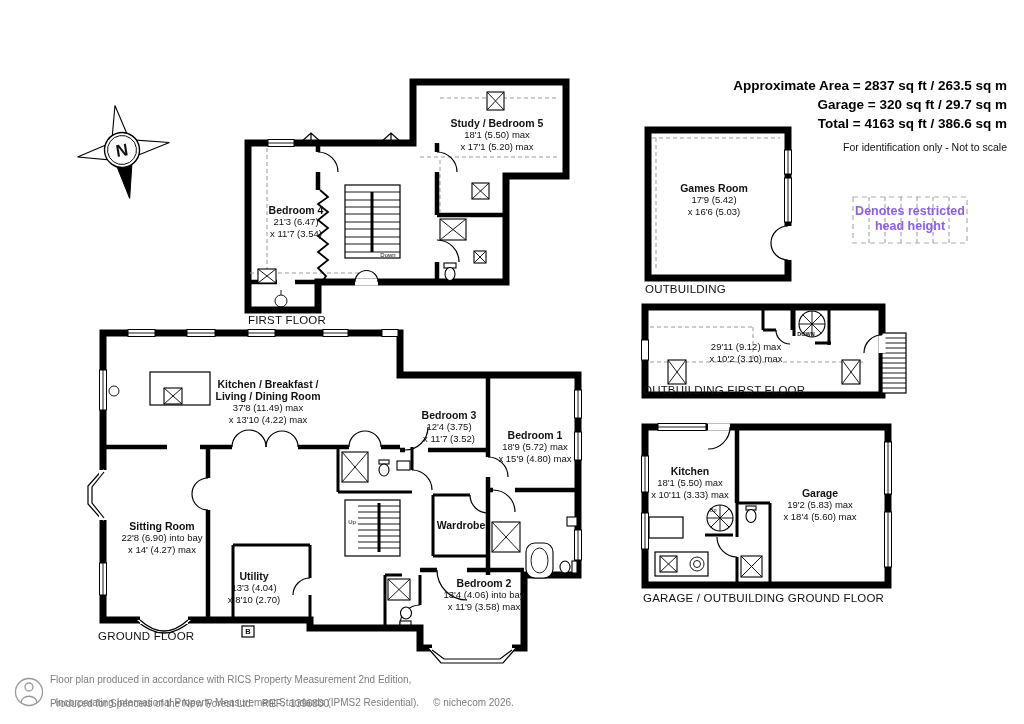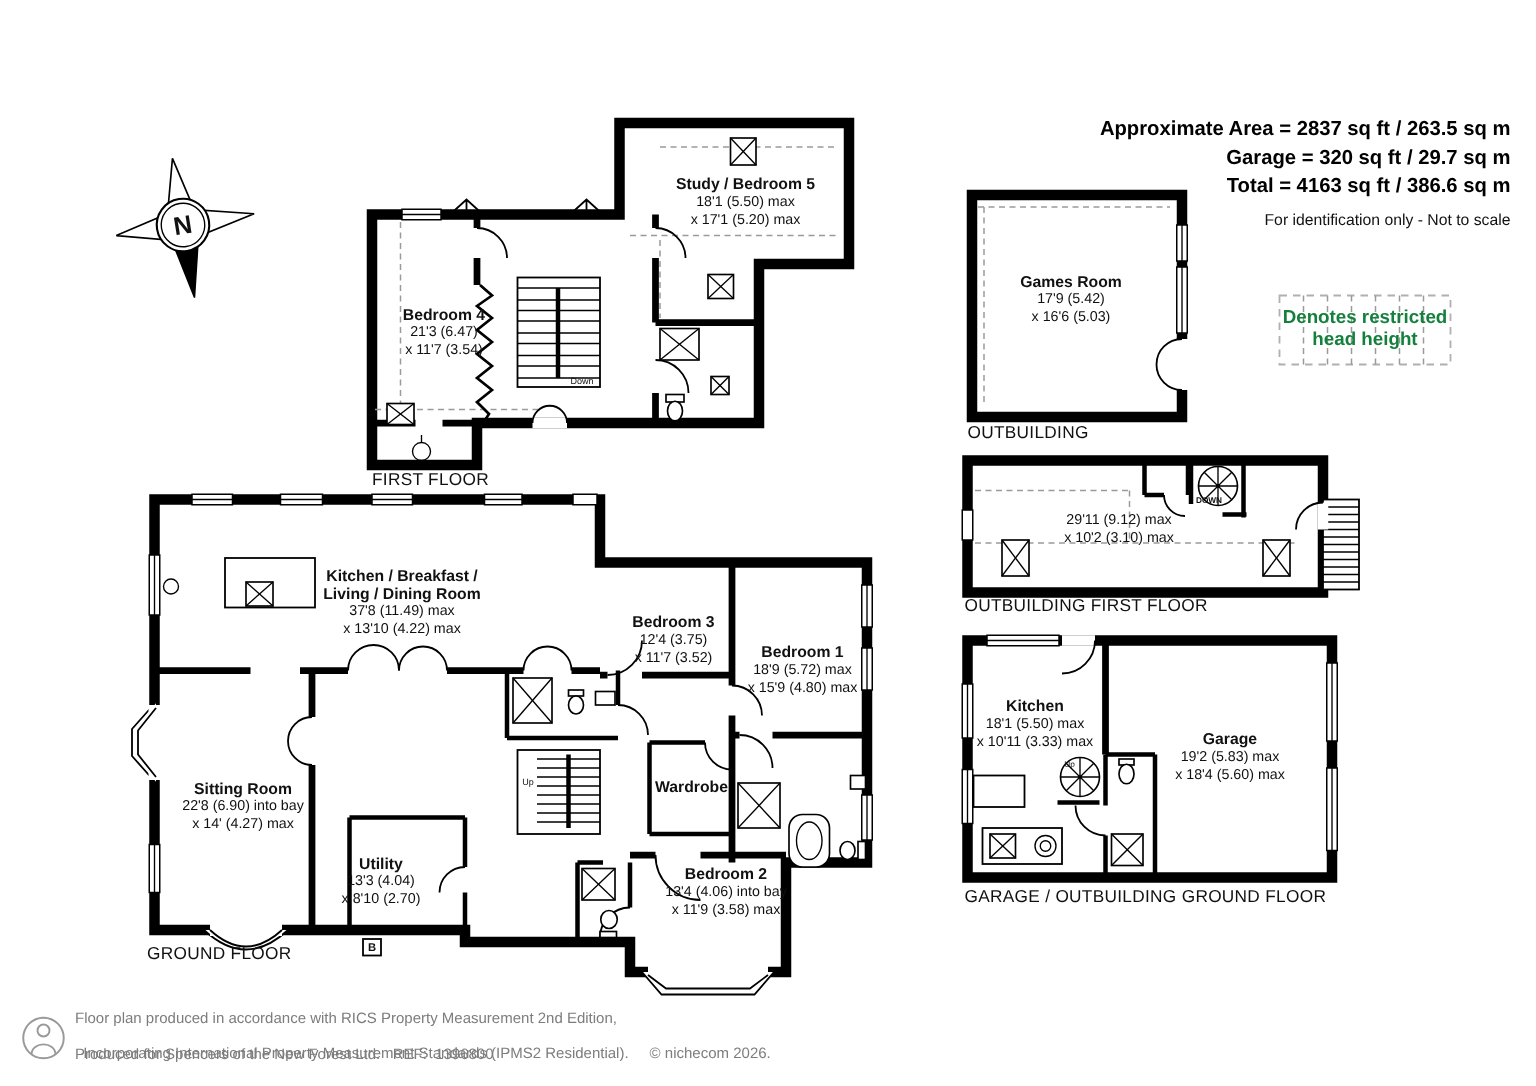--- a/index.html
+++ b/index.html
@@ -23,21 +23,21 @@
   
   .rl{position:absolute;transform:translateX(-50%);text-align:center;white-space:nowrap;color:#111;}
   .nm{font-size:10.5px;font-weight:bold;line-height:12px;}
   .dm{font-size:9.5px;line-height:12px;}
   .ftitle{position:absolute;font-size:11.5px;font-weight:normal;color:#111;white-space:nowrap;letter-spacing:.2px;}
   .tinylbl{position:absolute;transform:translateX(-50%);font-size:6px;color:#111;white-space:nowrap;}
   .summary{position:absolute;top:48px;right:17px;text-align:right;color:#000;margin-top:28px;}
   .summary div{font-size:13.5px;font-weight:bold;line-height:19px;white-space:nowrap;}
   .disclaimer{position:absolute;top:141px;right:17px;font-size:10.5px;color:#111;white-space:nowrap;}
   .legend-text{position:absolute;left:910px;top:204px;transform:translateX(-50%);text-align:center;
-               font-weight:bold;font-size:12.5px;line-height:15px;color:#15803d;white-space:nowrap;}
+               font-weight:bold;font-size:12.5px;line-height:15px;color:#8b5cf6;white-space:nowrap;}
   .footer-line{position:absolute;color:#7d7d7d;font-size:10px;white-space:pre;}
   .nlabel{position:absolute;left:122px;top:151px;transform:translate(-50%,-50%) rotate(-9deg);
           font-weight:bold;font-size:17px;color:#111;}
   .blabel{position:absolute;left:248px;top:627px;transform:translateX(-50%);font-size:7.5px;font-weight:bold;color:#111;}
 </style>
 </head>
 <body>
 
 <div class="canvas">
 
@@ -397,21 +397,21 @@
   <div class="dm">17'9 (5.42)</div>
   <div class="dm">x 16'6 (5.03)</div>
 </div>
 <div class="ftitle" style="left:645px;top:283px">OUTBUILDING</div>
 
 <div class="rl" style="left:746px;top:341px">
   <div class="dm">29'11 (9.12) max</div>
   <div class="dm">x 10'2 (3.10) max</div>
 </div>
 <div class="tinylbl" style="left:806px;top:331px;font-size:5.5px;font-weight:bold">DOWN</div>
-<div class="ftitle" style="left:643px;top:398px">OUTBUILDING FIRST FLOOR</div>
+<div class="ftitle" style="left:643px;top:384px">OUTBUILDING FIRST FLOOR</div>
 
 <div class="rl" style="left:690px;top:465px">
   <div class="nm">Kitchen</div>
   <div class="dm">18'1 (5.50) max</div>
   <div class="dm">x 10'11 (3.33) max</div>
 </div>
 <div class="rl" style="left:820px;top:487px">
   <div class="nm">Garage</div>
   <div class="dm">19'2 (5.83) max</div>
   <div class="dm">x 18'4 (5.60) max</div>

